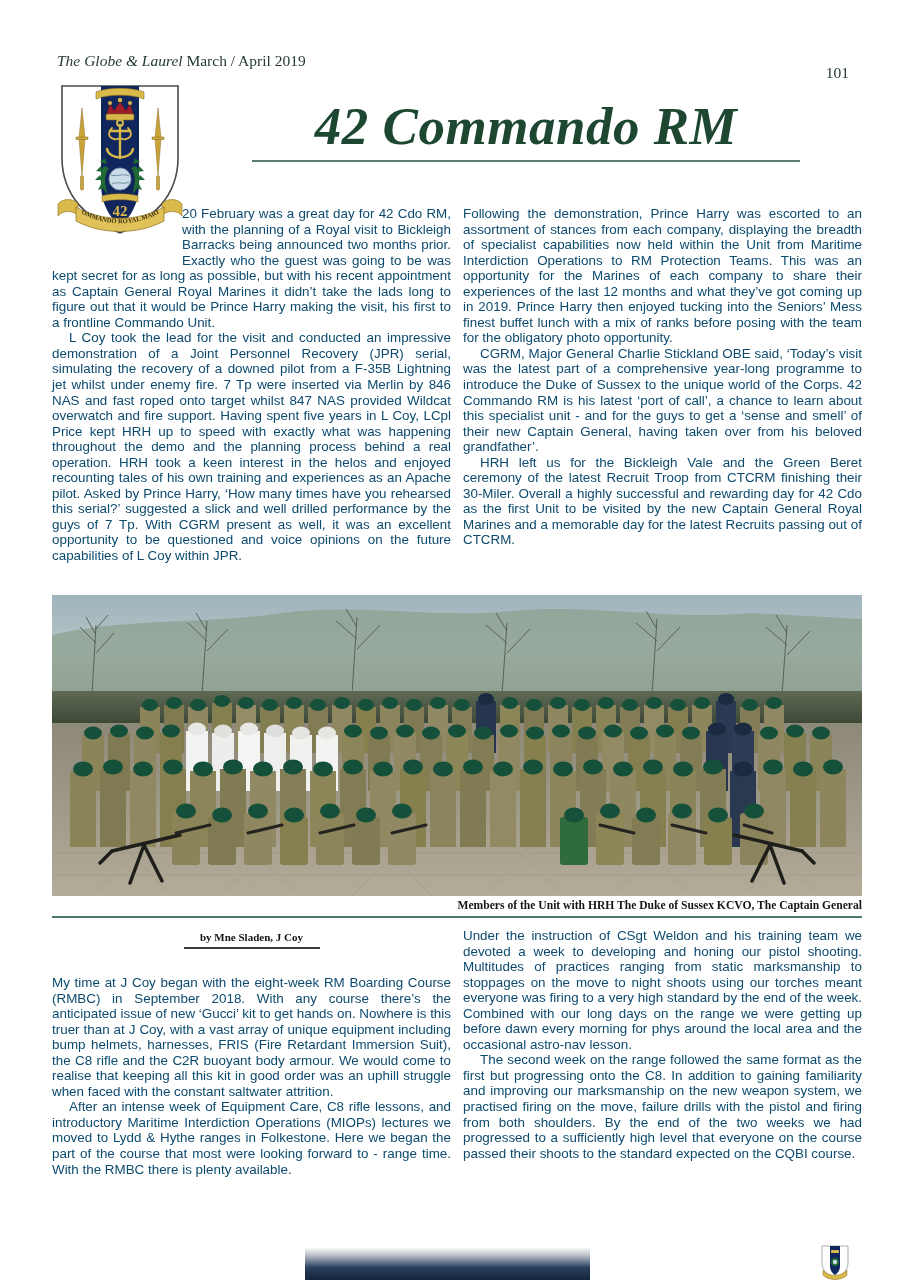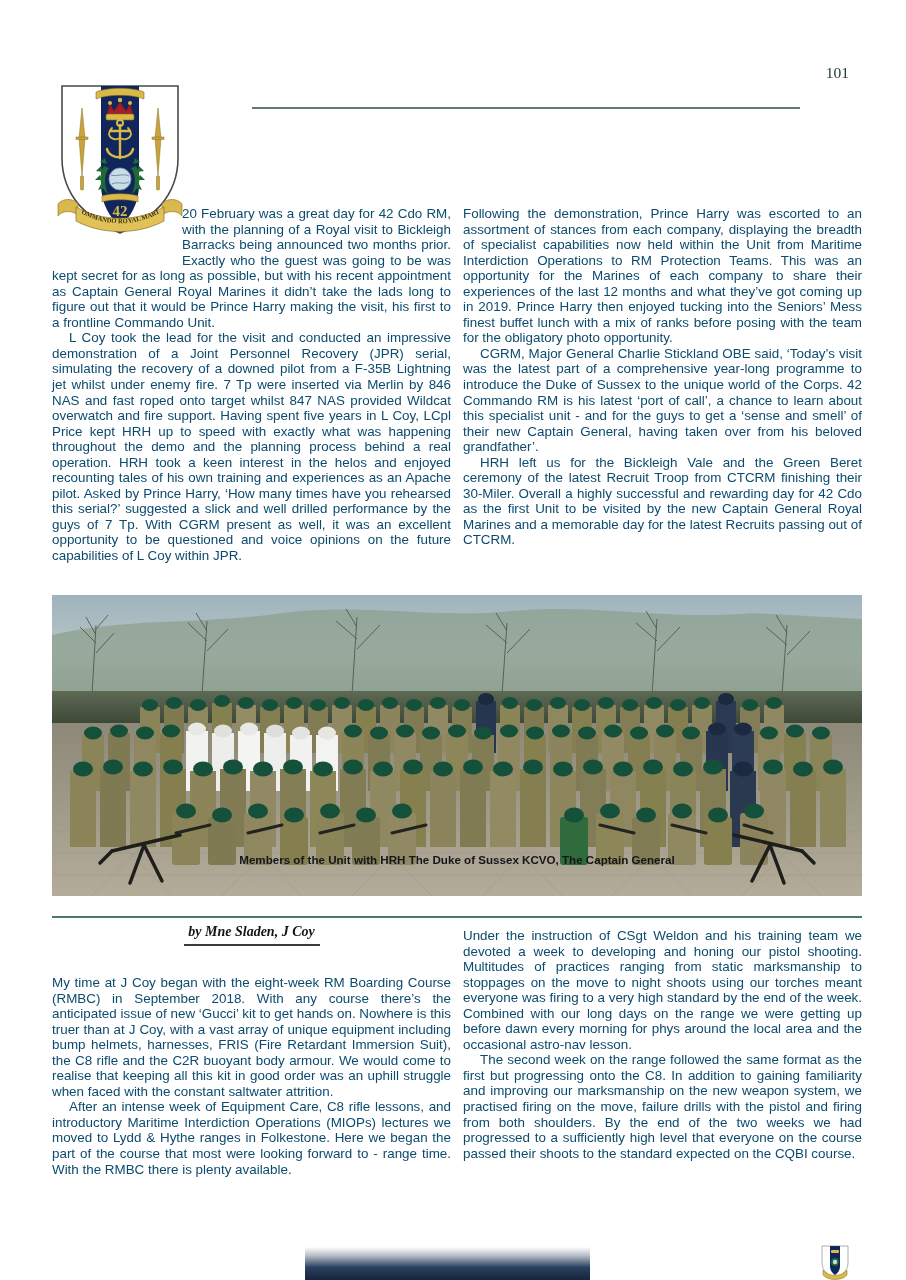--- a/index.html
+++ b/index.html
@@ -121,26 +121,27 @@
     height: 301px;
     background: #2e3a33;
     overflow: hidden;
   }
   .photo { position:absolute; inset:0; }
   .photo svg { display:block; width:100%; height:100%; }
 
   .caption {
     position: absolute;
     left: 52px;
-    top: 853px;
+    top: 899px;
     width: 810px;
-    text-align: center;
+    text-align: right;
     font-size: 11.6px;
     font-weight: 700;
     color: #15151a;
+    font-family: Liberation Serif, serif;
   }
   .rule-caption {
     position: absolute;
     left: 52px;
     top: 916px;
     width: 810px;
     height: 2px;
     background: #4d7a68;
   }
 
@@ -154,25 +155,24 @@
   }
   .sec-head h3 {
     margin: 0;
     font-family: "Liberation Sans", sans-serif;
     font-weight: 700;
     font-size: 21px;
     letter-spacing: -0.3px;
     color: #1d4731;
   }
   .byline {
-    margin-top: 4px;
+    margin-top: 11px;
     font-family: "Liberation Serif", serif;
-    font-style: italic;
     font-weight: 700;
-    font-size: 14px;
+    font-size: 11px;
     color: #141414;
   }
   .rule-byline {
     margin: 4px auto 0 auto;
     width: 136px;
     height: 1.5px;
     background: #3a3a3a;
   }
 
   #col-a2-left  { left: 52px;  top: 975px; width: 399px; }
@@ -194,20 +194,24 @@
     width: 34px;
     height: 36px;
   }
   .footer-crest svg { display:block; width:100%; height:100%; }
 </style>
 </head>
 <body>
 
 <div class="page">
 
+  <div class="runhead">
+    <span class="journal">The Globe &amp; Laurel</span>
+    <span class="issue">March / April 2019</span>
+  </div>
   <div class="folio">101</div>
 
   <div class="crest">
     <svg viewBox="0 0 136 158" xmlns="http://www.w3.org/2000/svg">
 
       <path d="M10 6 H126 V78 C126 116 100 140 68 153 C36 140 10 116 10 78 Z" fill="#ffffff" stroke="#4a4a4a" stroke-width="1.6"></path>
 
       <path d="M49 6 H87 V104 C87 124 78 138 68 146 C58 138 49 124 49 104 Z" fill="#10265c"></path>
 
       <g fill="#c9a33b" stroke="#8a6f22" stroke-width="0.5">
@@ -264,20 +268,21 @@
       <path d="M110 124 C114 118 126 118 130 124 L130 136 C126 130 114 130 110 136 Z" fill="#d9b949" stroke="#8a6f22" stroke-width="0.6"></path>
       <path d="M24 127 C50 142 86 142 112 127 L112 141 C86 155 50 155 24 141 Z" fill="#e0c259" stroke="#8a6f22" stroke-width="0.7"></path>
       <text font-family="Liberation Serif, serif" font-size="6.6" font-weight="700" fill="#3c3110">
         <textPath href="#scrollpath" startOffset="50%" text-anchor="middle">42 COMMANDO ROYAL MARINES</textPath>
       </text>
       <path id="scrollpath" d="M27 132 C52 147 84 147 109 132" fill="none"></path>
     </svg>
   </div>
 
   <div class="masthead">
+    <h1>42 Commando RM</h1>
     <div class="rule-sub"></div>
   </div>
 
   <div class="col" id="col-a1-left">
     <p><span class="crest-shape"></span><span>20 February was a great day for 42 Cdo RM, with the planning of a Royal visit to Bickleigh Barracks being announced two months prior. Exactly who the guest was going to be was kept secret for as long as possible, but with his recent appointment as Captain General Royal Marines it didn’t take the lads long to figure out that it would be Prince Harry making the visit, his first to a frontline Commando Unit.</span></p>
     <p>L Coy took the lead for the visit and conducted an impressive demonstration of a Joint Personnel Recovery (JPR) serial, simulating the recovery of a downed pilot from a F-35B Lightning jet whilst under enemy fire. 7 Tp were inserted via Merlin by 846 NAS and fast roped onto target whilst 847 NAS provided Wildcat overwatch and fire support. Having spent five years in L Coy, LCpl Price kept HRH up to speed with exactly what was happening throughout the demo and the planning process behind a real operation. HRH took a keen interest in the helos and enjoyed recounting tales of his own training and experiences as an Apache pilot. Asked by Prince Harry, ‘How many times have you rehearsed this serial?’ suggested a slick and well drilled performance by the guys of 7 Tp. With CGRM present as well, it was an excellent opportunity to be questioned and voice opinions on the future capabilities of L Coy within JPR.</p>
   </div>
 
   <div class="col" id="col-a1-right">
     <p>Following the demonstration, Prince Harry was escorted to an assortment of stances from each company, displaying the breadth of specialist capabilities now held within the Unit from Maritime Interdiction Operations to RM Protection Teams. This was an opportunity for the Marines of each company to share their experiences of the last 12 months and what they’ve got coming up in 2019. Prince Harry then enjoyed tucking into the Seniors’ Mess finest buffet lunch with a mix of ranks before posing with the team for the obligatory photo opportunity.</p>

